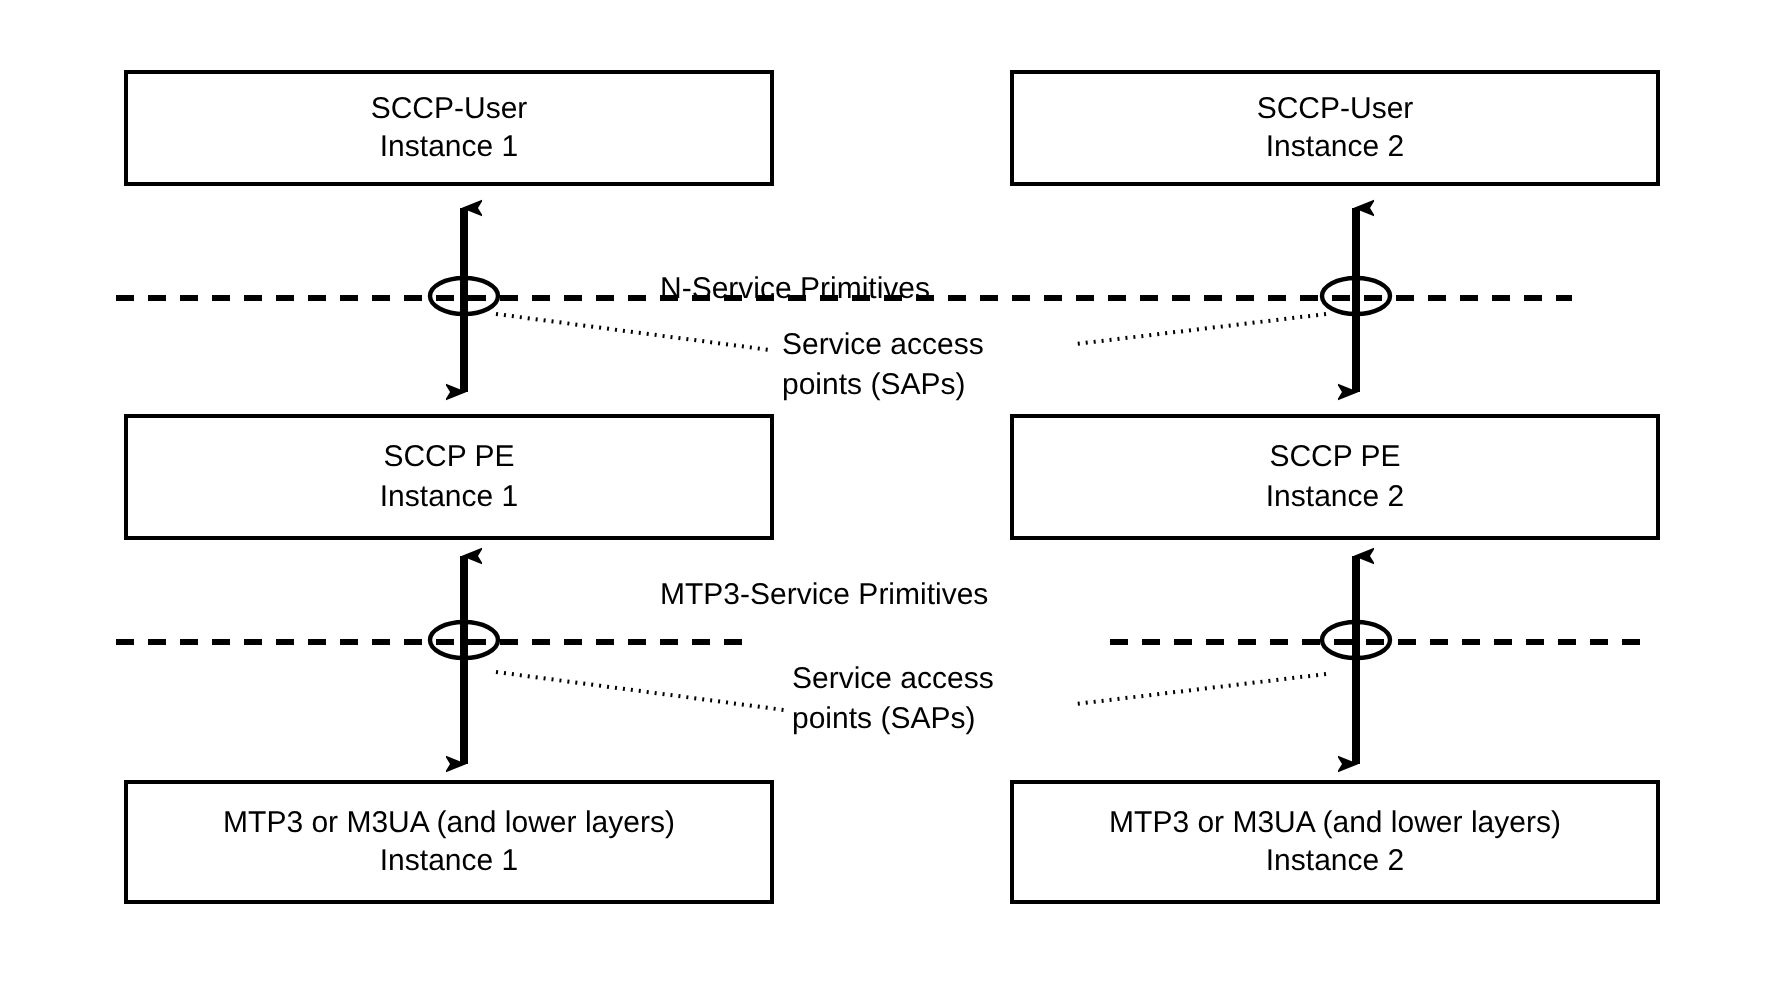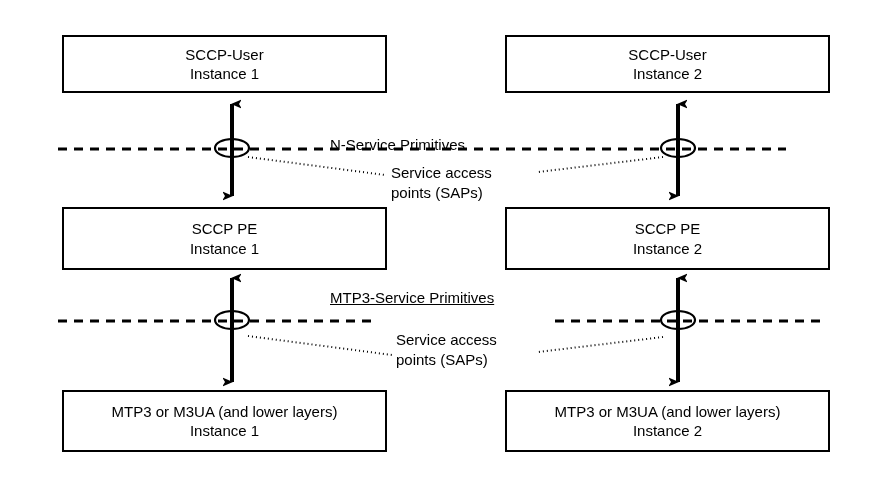--- a/index.html
+++ b/index.html
@@ -126,21 +126,21 @@
 
   <div class="node-box" style="left:505px; top:390px; width:325px; height:62px;">
     <span class="line">MTP3 or M3UA (and lower layers)</span>
     <span class="line">Instance 2</span>
   </div>
 
   <div class="free-label" style="left:330px; top:115px;margin-top:20px;">
     <span class="line">N-Service Primitives</span>
   </div>
 
-  <div class="free-label" style="left:330px; top:288px;text-decoration:underline;">
+  <div class="free-label" style="left:330px; top:288px;">
     <span class="line">MTP3-Service Primitives</span>
   </div>
 
   <div class="free-label" style="left:391px; top:163px;">
     <span class="line">Service access</span>
     <span class="line">points (SAPs)</span>
   </div>
 
   <div class="free-label" style="left:396px; top:330px;">
     <span class="line">Service access</span>

